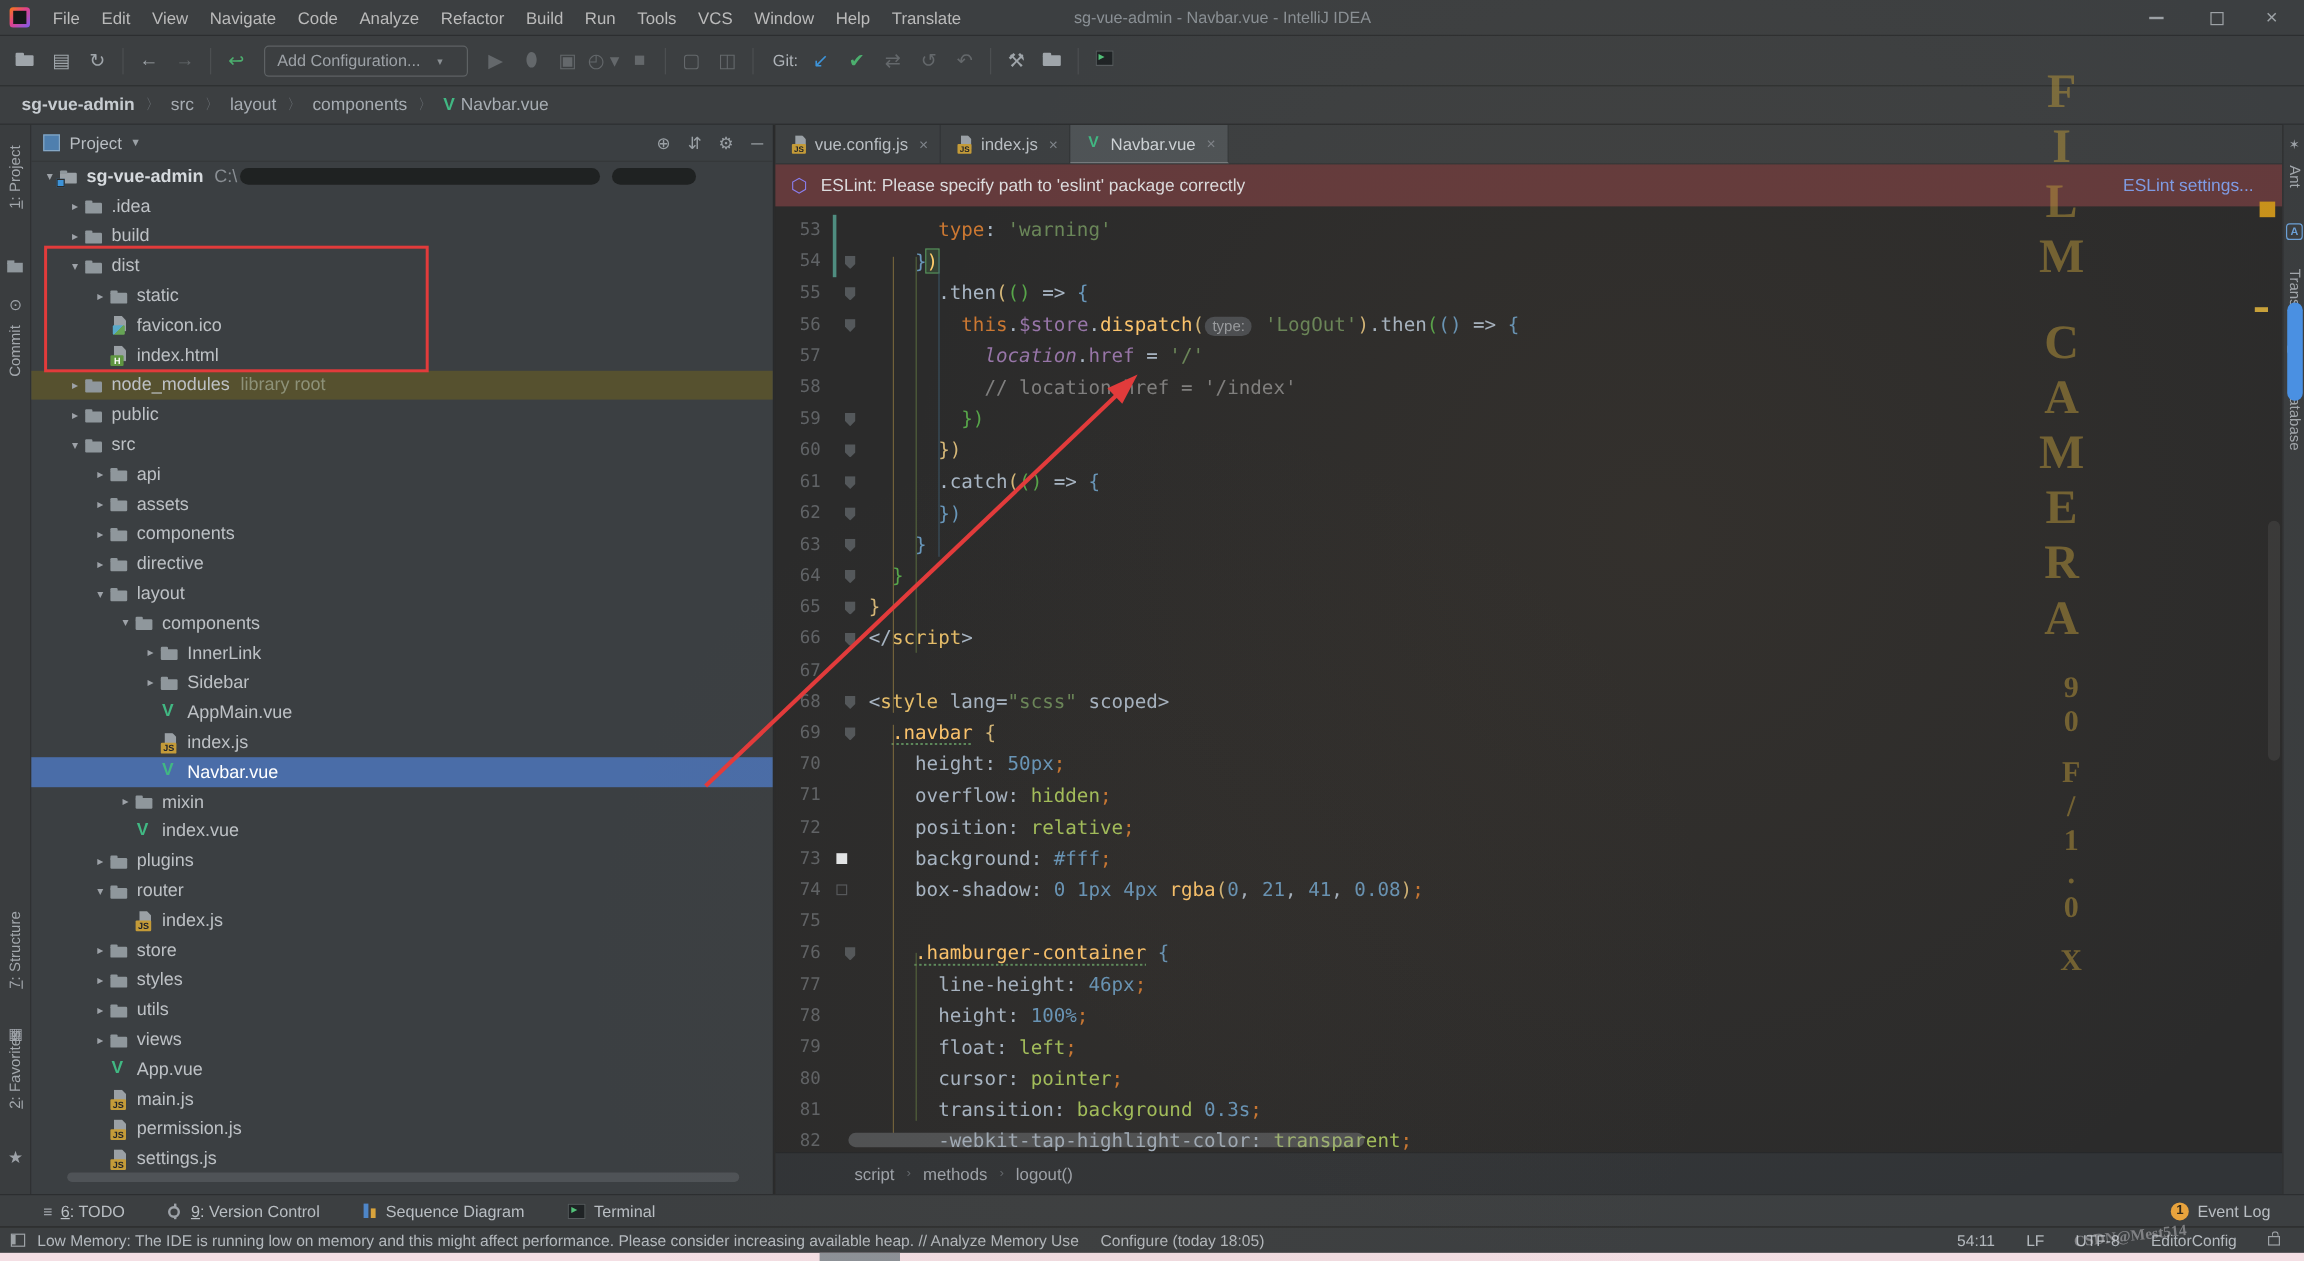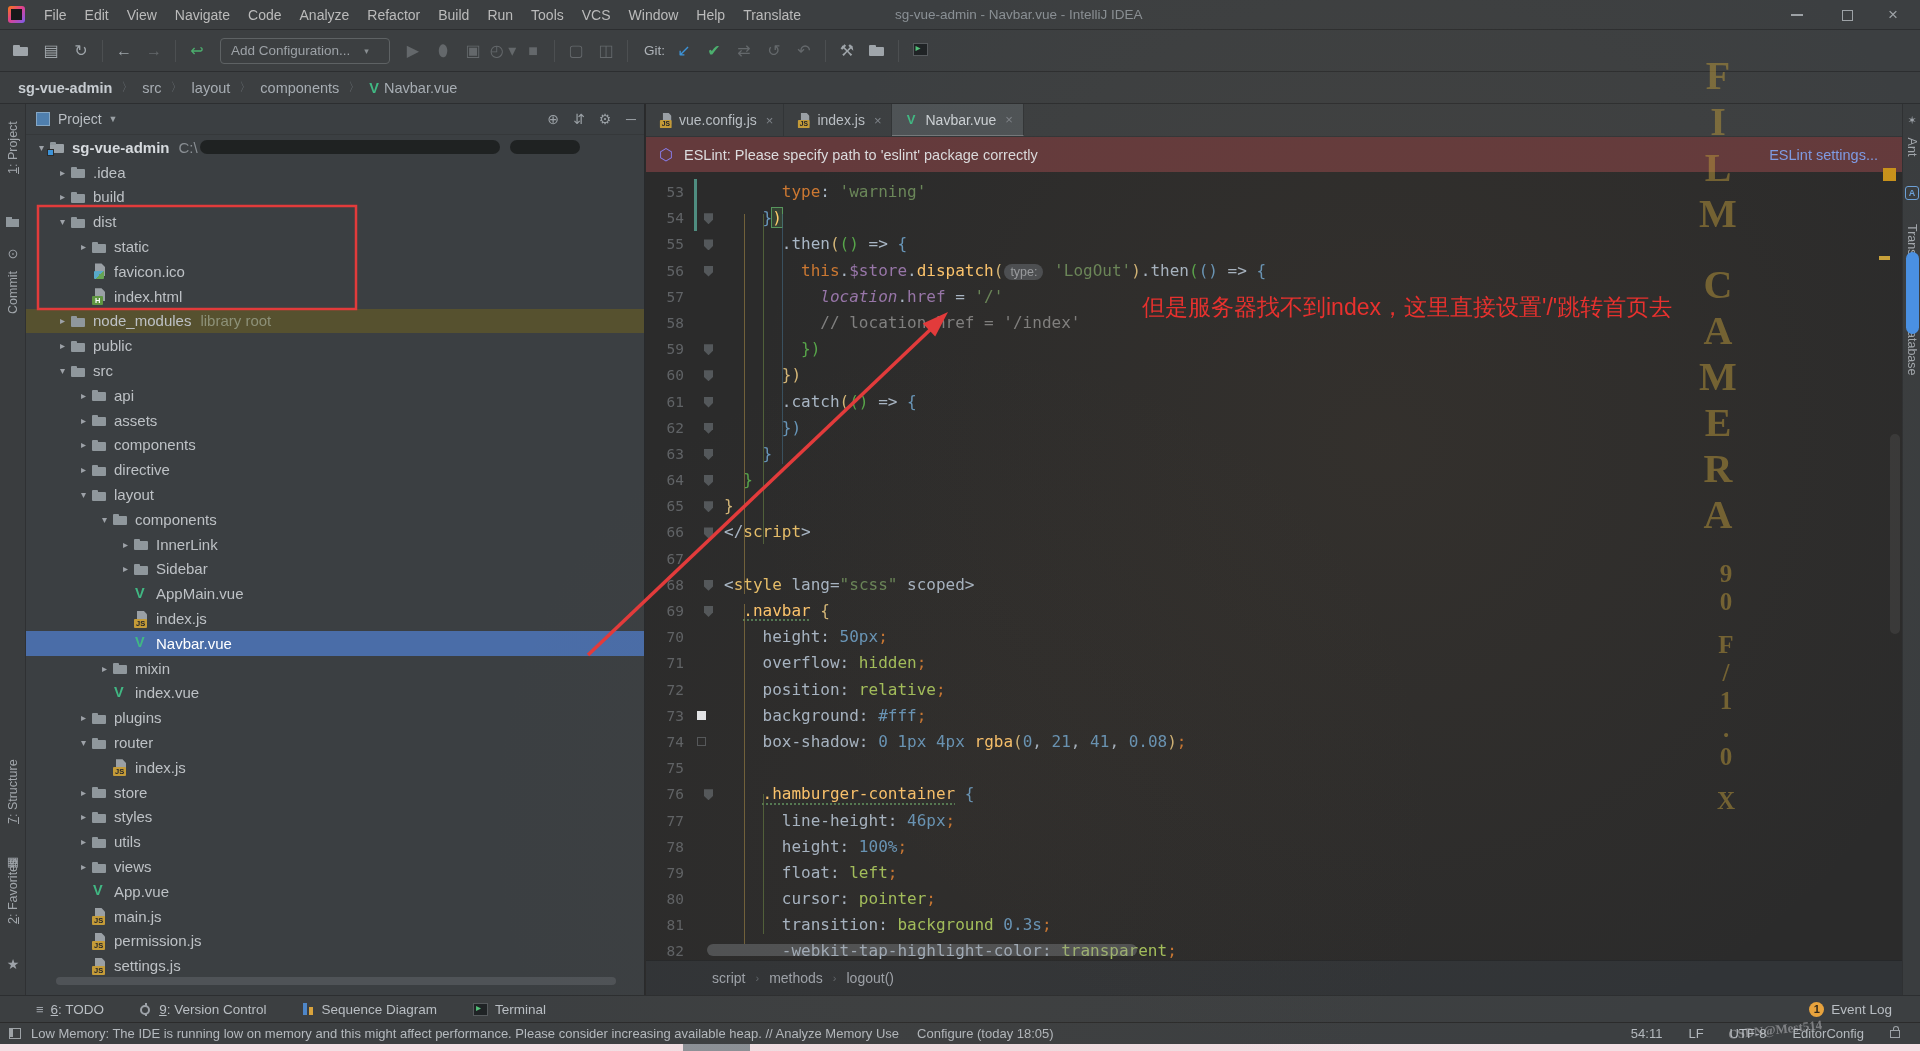--- a/index.html
+++ b/index.html
@@ -738,21 +738,20 @@
 
   <div id="photo-tint" class="abs"></div>
 
   <svg id="anno-overlay" class="abs" viewBox="0 0 1920 1051">
     <rect x="38" y="206" width="318" height="103" fill="none" stroke="#e23b3b" stroke-width="2.5"></rect>
     <line x1="588" y1="655" x2="932" y2="328" stroke="#e23b3b" stroke-width="3.5"></line>
     <polygon points="948,312 935.2,336.5 922.8,323.5" fill="#e23b3b"></polygon>
   </svg>
 
   <div id="annotation" class="abs">
-    <div>但是服务器找不到index，这里直接设置'/'跳转首页去</div>
   </div>
 
   <div id="wm-film" class="abs wm" style="position: absolute; left: 1692px; top: 52px; font-size: 40px; width: 52px; z-index: 60;">
       <div style="position: absolute; top: 0px; left: 0px; width: 52px;">F</div>
       <div style="position: absolute; top: 46px; left: 0px; width: 52px;">I</div>
       <div style="position: absolute; top: 92px; left: 0px; width: 52px;">L</div>
       <div style="position: absolute; top: 138px; left: 0px; width: 52px;">M</div>
       <div style="position: absolute; top: 209.3px; left: 0px; width: 52px;">C</div>
       <div style="position: absolute; top: 255.3px; left: 0px; width: 52px;">A</div>
       <div style="position: absolute; top: 301.3px; left: 0px; width: 52px;">M</div>

